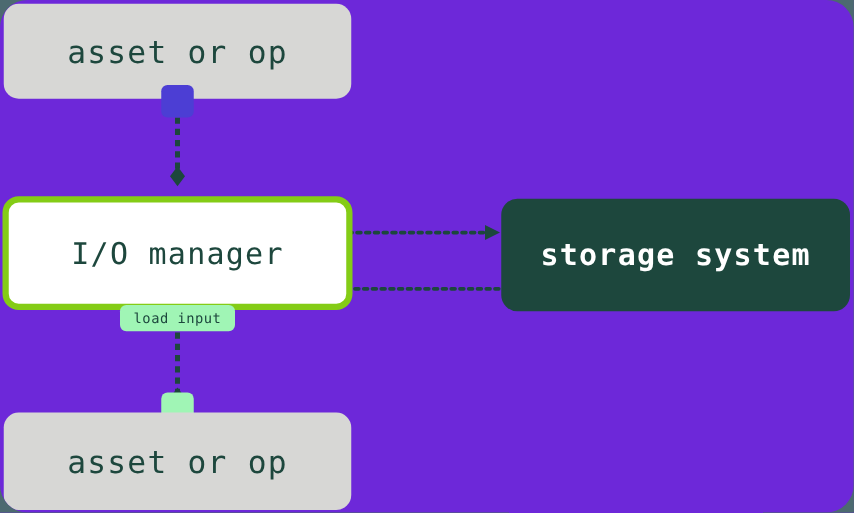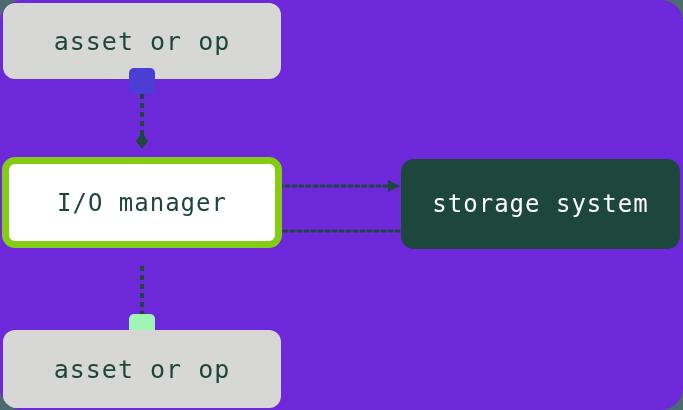--- a/index.html
+++ b/index.html
@@ -44,38 +44,39 @@
   }
   #node-asset-bottom {
     left: 3px;  top: 330px;
     width: 278px; height: 78px;
   }
   
   #node-io-manager {
     left: 2px; top: 157px;
     width: 280px; height: 91px;
     background: #ffffff;
-    border: 7px solid #84cc16;
+    border: 5px solid #84cc16;
     border-radius: 13px;
     justify-content: center;
   }
   #node-io-manager .node-label {
     color: #1d473d;
     font-size: 24px;
   }
   
   #node-storage-system {
     left: 401px; top: 159px;
     width: 279px; height: 90px;
     background: #1d473d;
     border-radius: 13px;
   }
   #node-storage-system .node-label {
     color: #ffffff;
     font-size: 24px;
+    font-weight: bold;
   }
   
   .port {
     position: absolute;
     width: 26px;
     height: 26px;
     border-radius: 5px;
   }
   #port-handle-output {
     left: 129px; top: 68px;
@@ -150,14 +151,15 @@
     <span class="node-label">storage system</span>
   </div>
 
   <div class="port" id="port-load-input"></div>
 
   <div class="node node-asset" id="node-asset-bottom">
     <span class="node-label">asset or op</span>
   </div>
 
 
+  <div class="edge-label" id="edge-label-load-input">load input</div>
 
 </div>
 
 </body></html>

